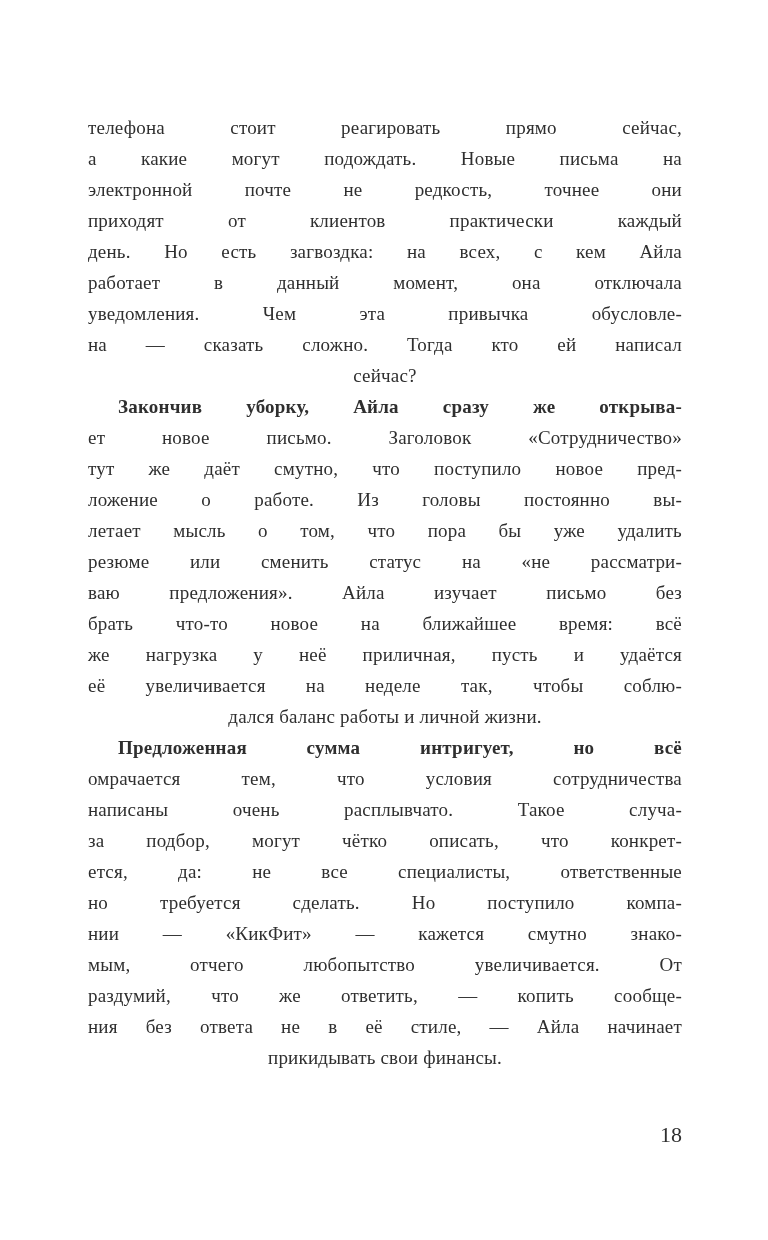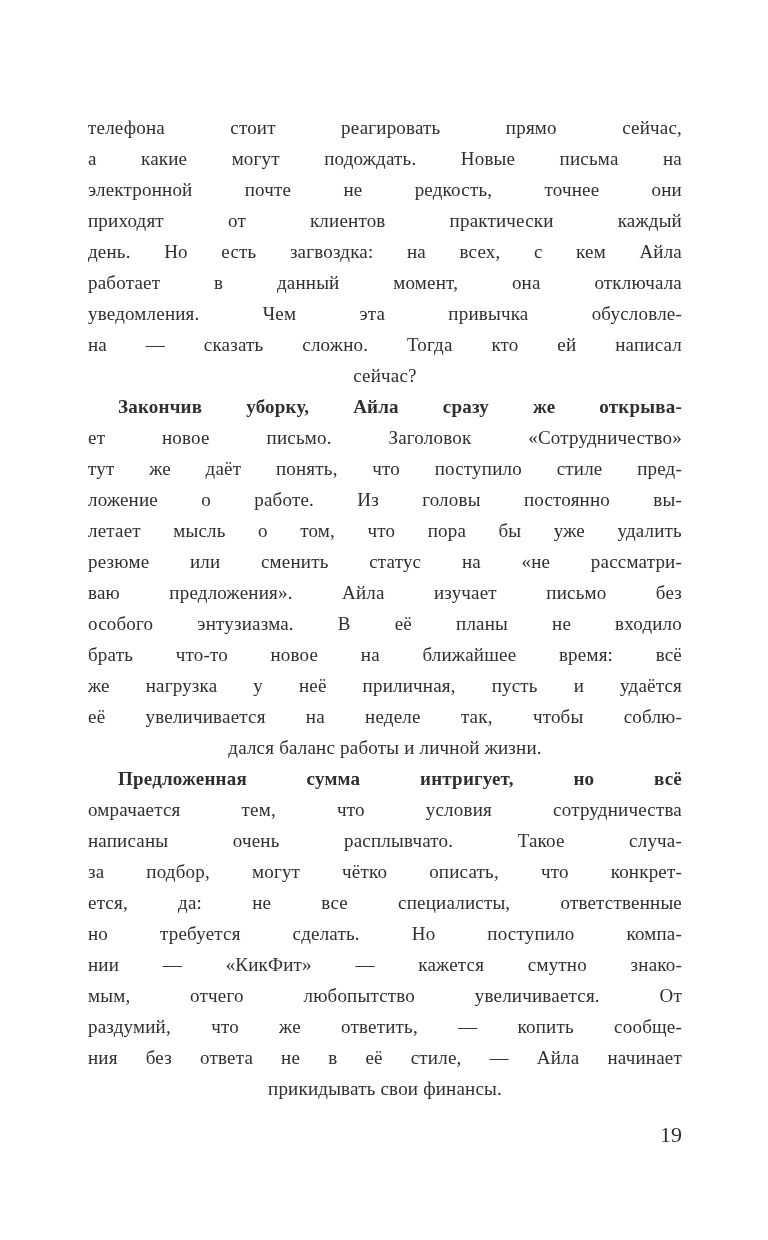--- a/index.html
+++ b/index.html
@@ -75,26 +75,25 @@
       <div class="line jl">день. Но есть загвоздка: на всех, с кем Айла</div>
       <div class="line jl">работает в данный момент, она отключала</div>
       <div class="line jl">уведомления. Чем эта привычка обусловле-</div>
       <div class="line jl">на — сказать сложно. Тогда кто ей написал</div>
       <div class="line last">сейчас?</div>
     </div>
 
     <div class="para">
       <div class="line jl indent">Закончив уборку, Айла сразу же открыва-</div>
       <div class="line jl">ет новое письмо. Заголовок «Сотрудничество»</div>
-      <div class="line jl">тут же даёт понять, что поступило стиле пред-</div>
+      <div class="line jl">тут же даёт смутно, что поступило новое пред-</div>
       <div class="line jl">ложение о работе. Из головы постоянно вы-</div>
       <div class="line jl">летает мысль о том, что пора бы уже удалить</div>
       <div class="line jl">резюме или сменить статус на «не рассматри-</div>
       <div class="line jl">ваю предложения». Айла изучает письмо без</div>
-      <div class="line jl">особого энтузиазма. В её планы не входило</div>
       <div class="line jl">брать что-то новое на ближайшее время: всё</div>
       <div class="line jl">же нагрузка у неё приличная, пусть и удаётся</div>
       <div class="line jl">её увеличивается на неделе так, чтобы соблю-</div>
       <div class="line last">дался баланс работы и личной жизни.</div>
     </div>
 
     <div class="para">
       <div class="line jl indent">Предложенная сумма интригует, но всё</div>
       <div class="line jl">омрачается тем, что условия сотрудничества</div>
       <div class="line jl">написаны очень расплывчато. Такое случа-</div>
@@ -103,14 +102,14 @@
       <div class="line jl">но требуется сделать. Но поступило компа-</div>
       <div class="line jl">нии — «КикФит» — кажется смутно знако-</div>
       <div class="line jl">мым, отчего любопытство увеличивается. От</div>
       <div class="line jl">раздумий, что же ответить, — копить сообще-</div>
       <div class="line jl">ния без ответа не в её стиле, — Айла начинает</div>
       <div class="line last">прикидывать свои финансы.</div>
     </div>
 
   </div>
 
-  <div class="page-number">19</div>
+  <div class="page-number">18</div>
 </div>
 
 </body></html>

